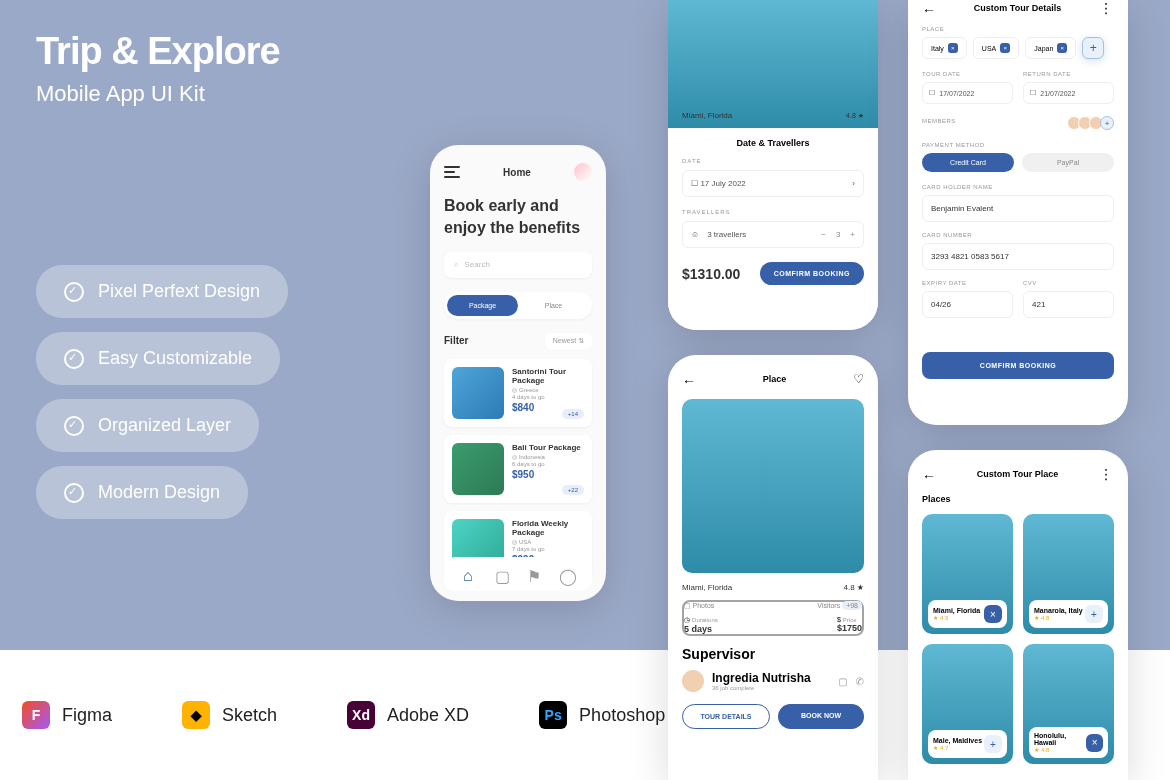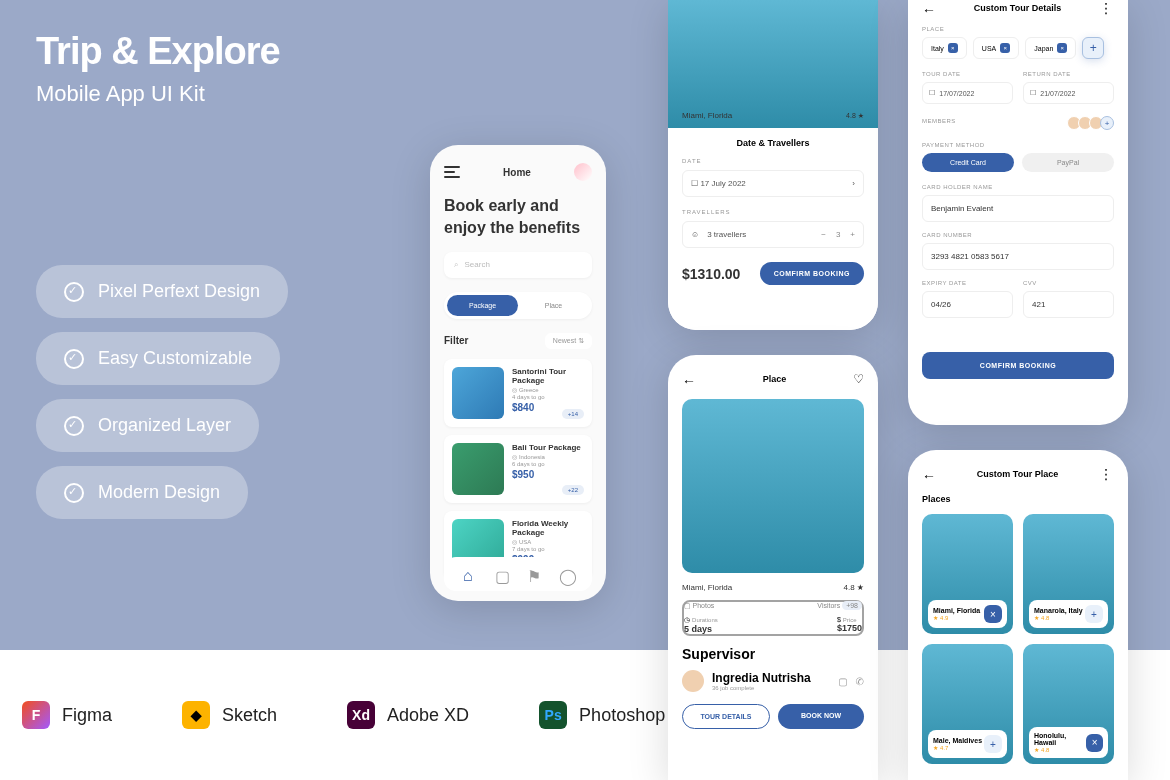--- a/index.html
+++ b/index.html
@@ -10,21 +10,21 @@
 .pills{position:absolute;left:36px;top:265px}
 .pill{background:rgba(255,255,255,0.3);border-radius:26px;padding:16px 28px;margin-bottom:14px;display:flex;align-items:center;gap:14px;color:#fff;font-size:18px;font-weight:500;width:fit-content}
 .pill-icon{width:20px;height:20px;border:2px solid #fff;border-radius:50%;position:relative}
 .pill-icon::after{content:'✓';position:absolute;font-size:11px;top:0;left:2px}
 .tools{position:absolute;left:0;right:0;bottom:0;background:#fff;height:130px;display:flex;align-items:center;padding:0 22px;gap:70px}
 .tool{display:flex;align-items:center;gap:12px;font-size:18px;font-weight:500;color:#222}
 .tool-icon{width:28px;height:28px;border-radius:6px;display:flex;align-items:center;justify-content:center;font-size:14px;font-weight:bold;color:#fff}
 .fig{background:linear-gradient(135deg,#f24e1e,#a259ff)}
 .ske{background:#fdb300;color:#000}
 .xd{background:#470137}
-.ps{background:#14532d;color:#31a8ff}
+.ps{background:#000000;color:#31a8ff}
 .phone{position:absolute;background:#fff;border-radius:28px;box-shadow:0 8px 40px rgba(0,0,0,0.15);overflow:hidden}
 .p1{left:430px;top:145px;width:176px;height:456px;padding:18px 14px;background:#fafafa}
 .p1 .top{display:flex;align-items:center;justify-content:space-between;margin-bottom:14px}
 .menu-icon{width:16px;height:12px;display:flex;flex-direction:column;justify-content:space-between}
 .menu-icon span{height:2px;background:#333;border-radius:1px}
 .menu-icon span:nth-child(2){width:70%}
 .p1 h3{font-size:10px;font-weight:600;color:#333}
 .avatar{width:18px;height:18px;border-radius:50%;background:linear-gradient(135deg,#ffc0cb,#fff)}
 .p1 .tag{font-size:16px;font-weight:600;color:#333;line-height:1.4;margin-bottom:12px}
 .search{background:#fff;border-radius:8px;padding:8px 10px;display:flex;align-items:center;gap:6px;margin-bottom:14px;color:#bbb;font-size:8px;box-shadow:0 1px 3px rgba(0,0,0,0.05)}

